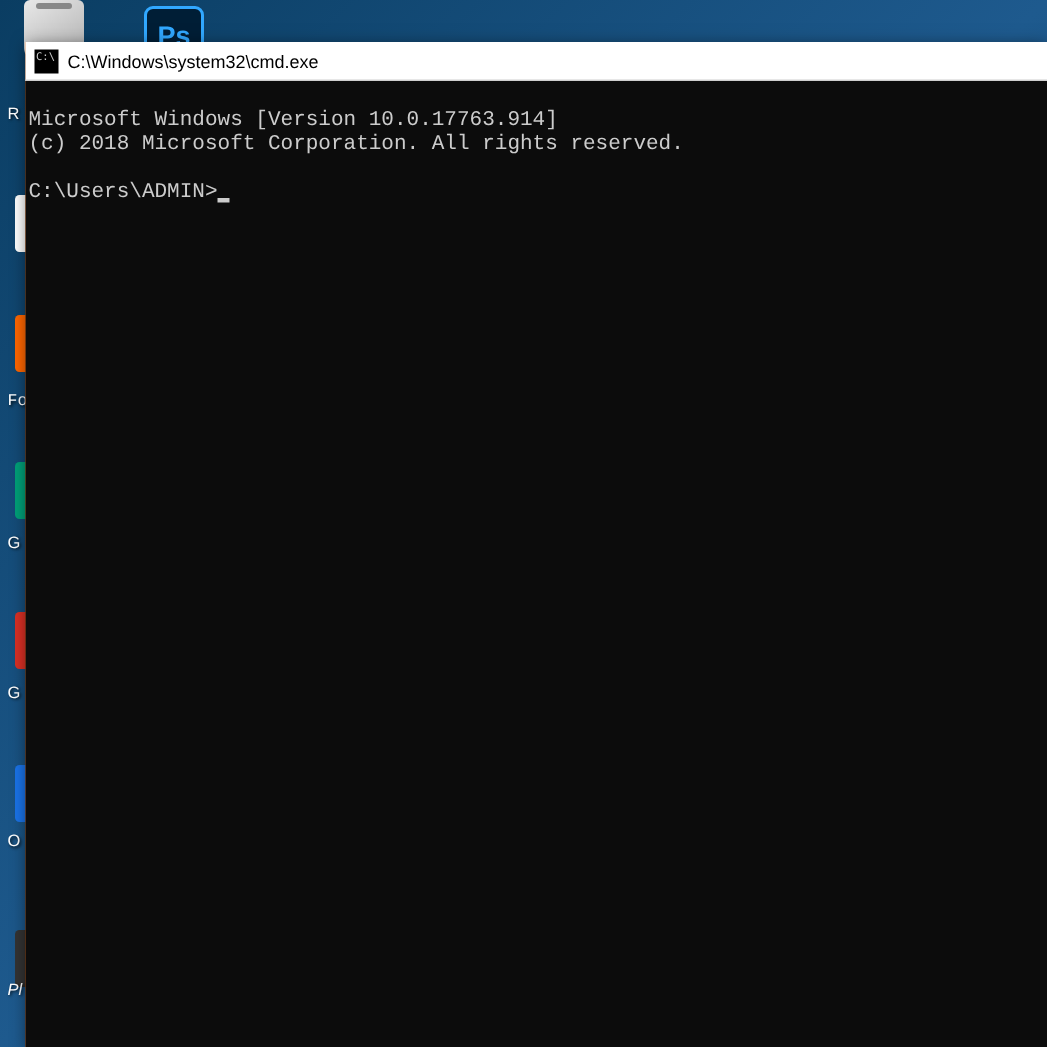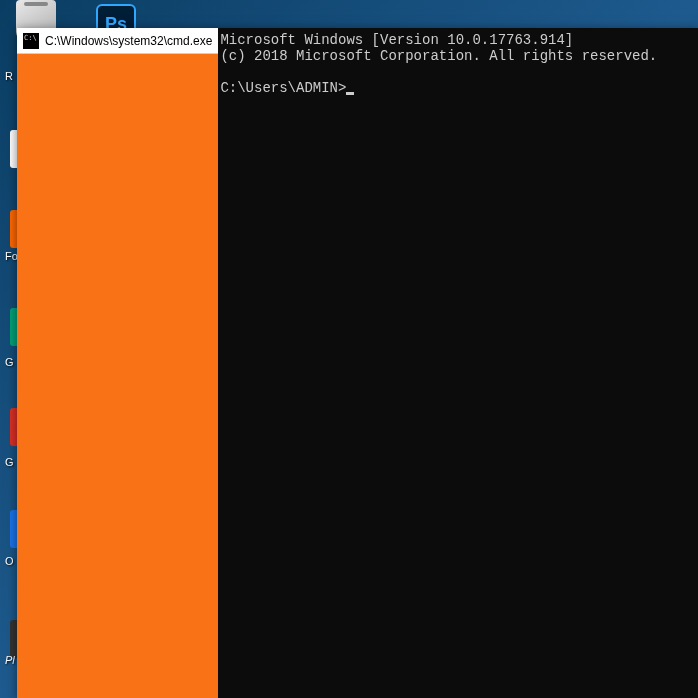--- a/index.html
+++ b/index.html
@@ -78,20 +78,21 @@
       text-shadow: 1px 1px 2px rgba(0,0,0,0.8);
     }
     .cmd-window {
       position: absolute;
       left: 17px;
       top: 28px;
       right: 0;
       bottom: 0;
       background: #f97316;
       display: flex;
+      flex-direction: column;
       box-shadow: 0 2px 10px rgba(0,0,0,0.5);
     }
     .titlebar {
       height: 26px;
       background: #ffffff;
       border-bottom: 1px solid #d0d0d0;
       display: flex;
       align-items: center;
       padding: 0 6px;
     }
@@ -118,21 +119,21 @@
       font-size: 12px;
       color: #000;
     }
     .terminal {
       flex: 1;
       background: #0c0c0c;
       color: #cccccc;
       font-family: Consolas, "Courier New", monospace;
       font-size: 14px;
       line-height: 1.15;
-      padding: 4px 2px;
+      padding: 18px 2px;
       white-space: pre;
       overflow: hidden;
     }
     .cursor {
       display: inline-block;
       width: 8px;
       height: 3px;
       background: #cccccc;
       vertical-align: bottom;
       margin-bottom: 1px;
@@ -147,21 +148,21 @@
 
 <div class="desktop-icon photoshop">
   <div class="icon-img">Ps</div>
 </div>
 
 <div class="partial-label" style="top:70px;">R</div>
 
 <div class="partial-icon" style="top:130px; background:#fff;"></div>
 
 <div class="partial-icon" style="top:210px; background:#ff6600;"></div>
-<div class="partial-label" style="top:250px;">Fo</div>
+<div class="partial-label" style="top:262px;font-family:Liberation Mono, monospace;">Fo</div>
 
 <div class="partial-icon" style="top:308px; background:#00a078;"></div>
 <div class="partial-label" style="top:356px;">G</div>
 
 <div class="partial-icon" style="top:408px; background:#d93025;"></div>
 <div class="partial-label" style="top:456px;">G</div>
 
 <div class="partial-icon" style="top:510px; background:#1a73e8;"></div>
 <div class="partial-label" style="top:555px;">O</div>
 

